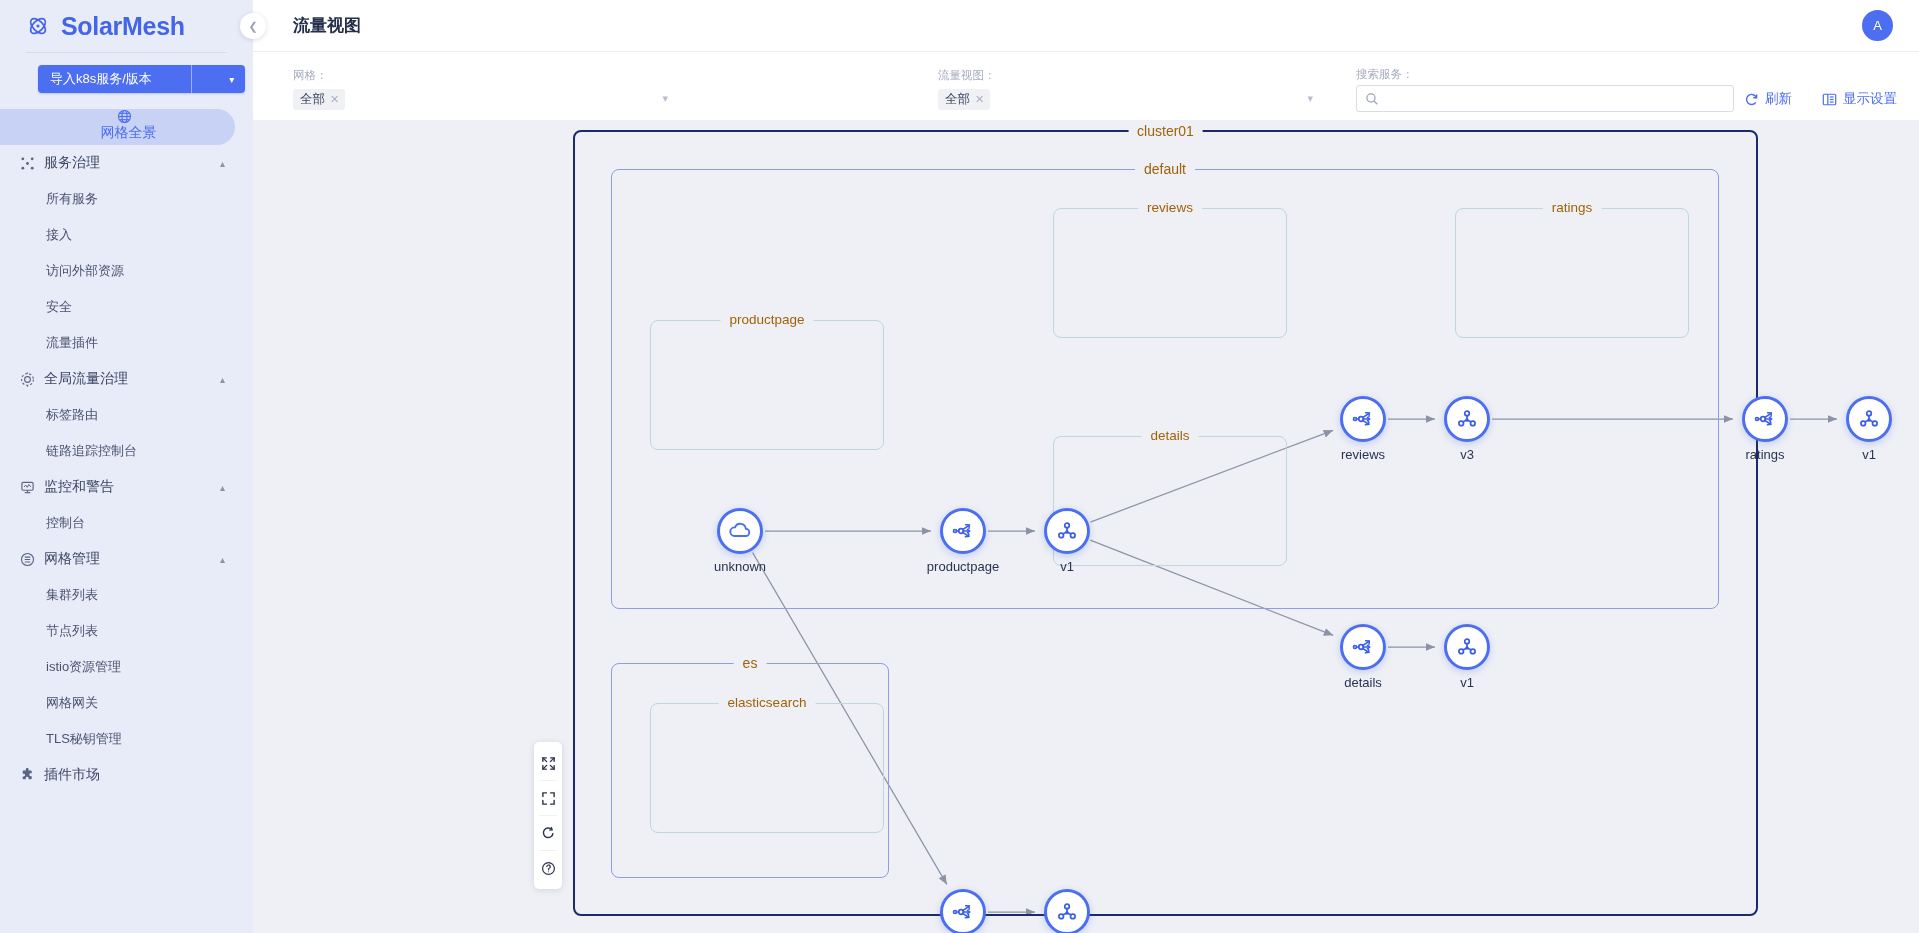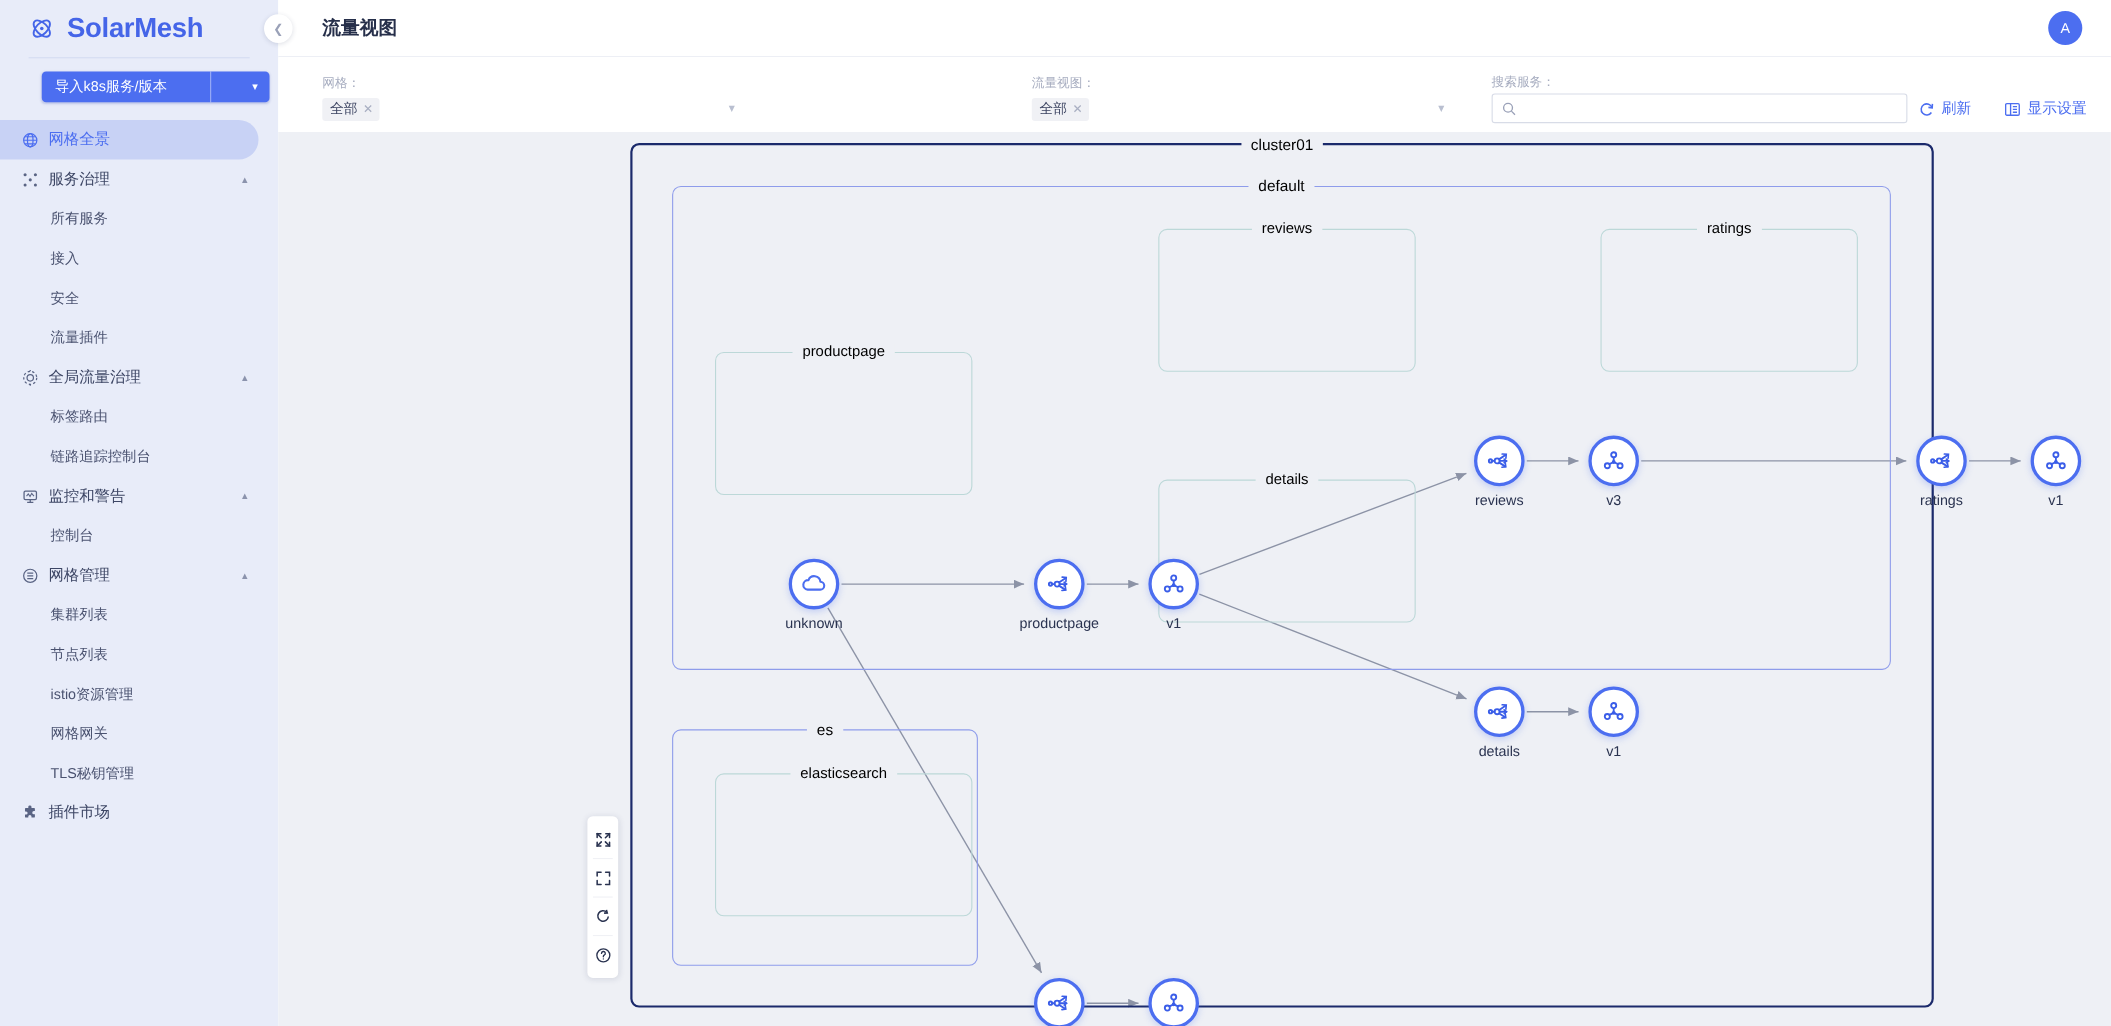--- a/index.html
+++ b/index.html
@@ -60,21 +60,21 @@
     width: 22px; display:flex; align-items:center; justify-content:flex-start;
     color:#5a6484;
   }
   .nav-row.group .gl { margin-left: 2px; }
   .nav-row .chev {
     position: absolute; right: 28px; font-size: 10px; color: #8b93ad;
   }
   .nav-row.child { padding-left: 46px; font-size: 13px; color: #4a5270; }
   .nav-row.active {
     background: #c8d2f5; border-radius: 0 18px 18px 0;
-    margin-right: 18px; color: #4c6ef0; font-weight: 500;
+    margin-right: 18px; color: #4c6ef0; font-weight: 500; flex-direction: column;
   }
   .nav-row.active .gi { color: #4c6ef0; }
   svg.ic { display:block; }
 
   
   #main {
     flex: 1 1 auto; height: 933px; position: relative;
     background: #fff;
   }
   #topbar {
@@ -152,21 +152,21 @@
   }
   #graph { position: absolute; left: 0; top: 0; width: 1667px; height: 813px; }
 
   .grp {
     position: absolute; border-radius: 8px;
   }
   .grp > .glabel {
     position: absolute; top: -9px; left: 50%;
     transform: translateX(-50%);
     background: #eef0f5; padding: 0 9px;
-    font-size: 14px; color: #000000; white-space: nowrap;
+    font-size: 14px; color: #a16207; white-space: nowrap;
   }
   .grp.cluster { border: 2px solid #1b2a6b; }
   .grp.cluster > .glabel { font-size: 14px; font-weight: 400; }
   .grp.ns { border: 1.6px solid #8e9ceb; }
   .grp.svc { border: 1.4px solid #bcd8d8; }
   .grp.svc > .glabel { font-size: 13.5px; }
 
   .node {
     position: absolute; width: 46px; height: 46px;
   }
@@ -247,20 +247,23 @@
             </svg>
           </span>
           <span class="gl">服务治理</span>
           <span class="chev">▴</span>
         </div>
         <div class="nav-row child">
           <span class="">所有服务</span>
         </div>
         <div class="nav-row child">
           <span class="">接入</span>
+        </div>
+        <div class="nav-row child">
+          <span class="">访问外部资源</span>
         </div>
         <div class="nav-row child">
           <span class="">安全</span>
         </div>
         <div class="nav-row child">
           <span class="">流量插件</span>
         </div>
         <div class="nav-row group">
           <span class="gi">
             <svg class="ic" width="15" height="15" viewBox="0 0 16 16" fill="none" stroke="currentColor" stroke-width="1.2">

